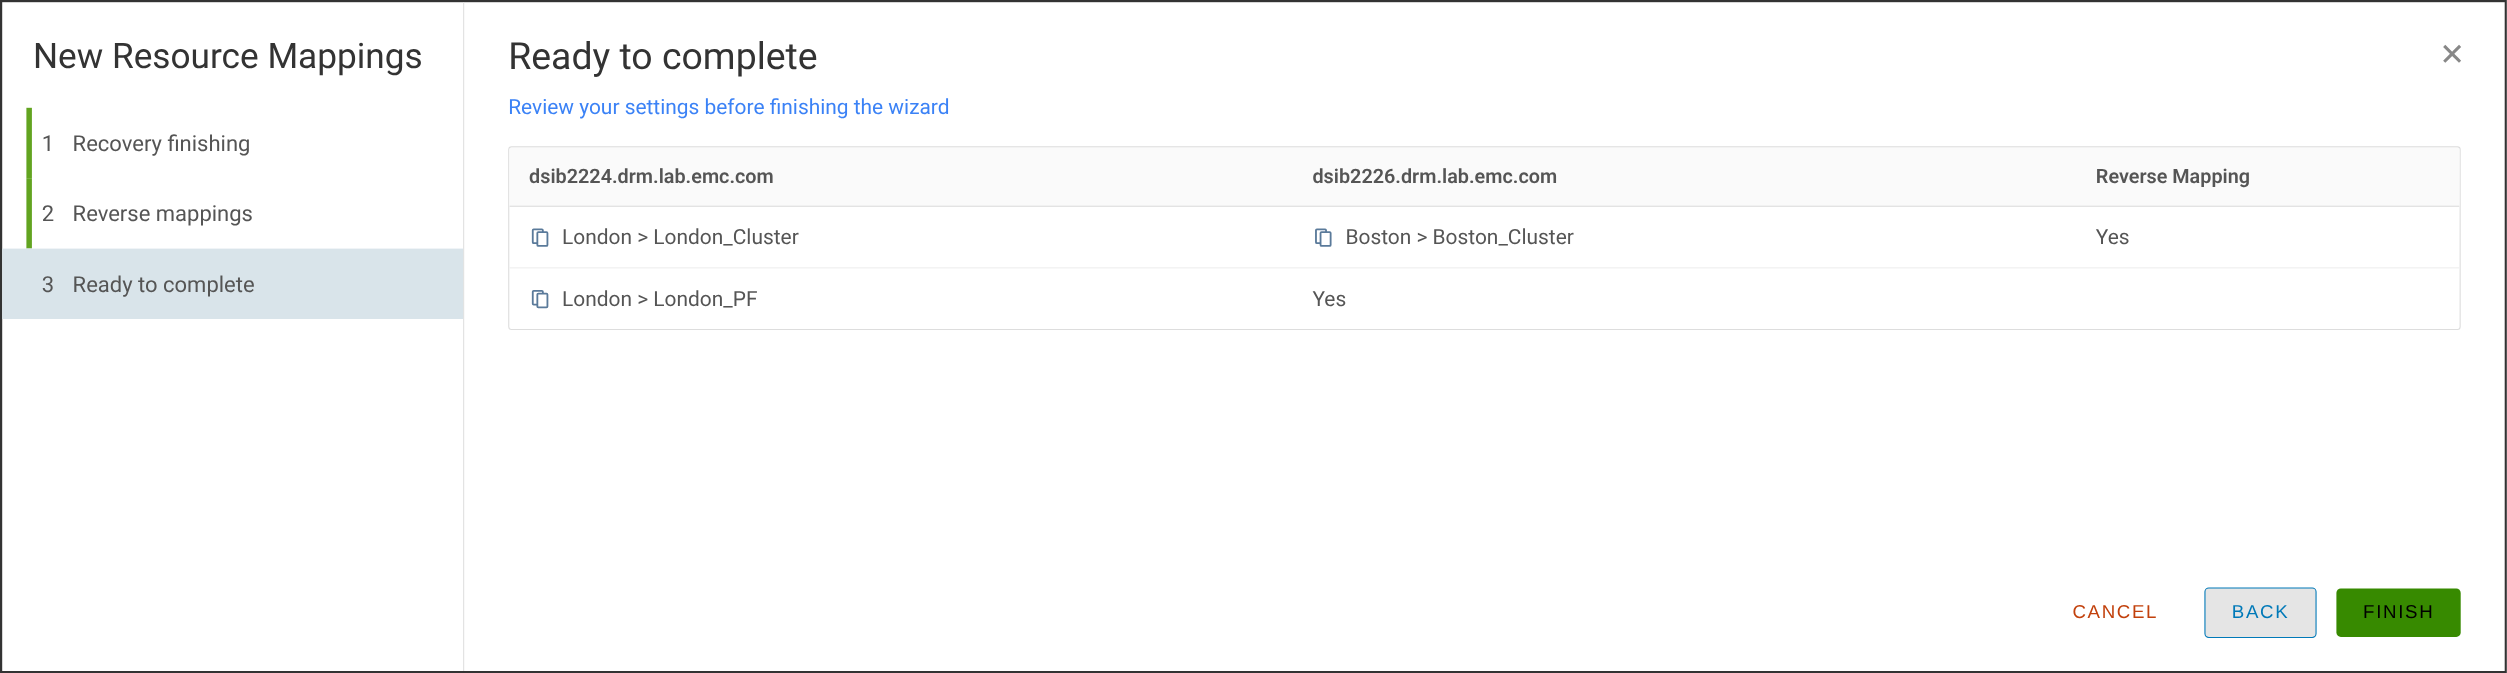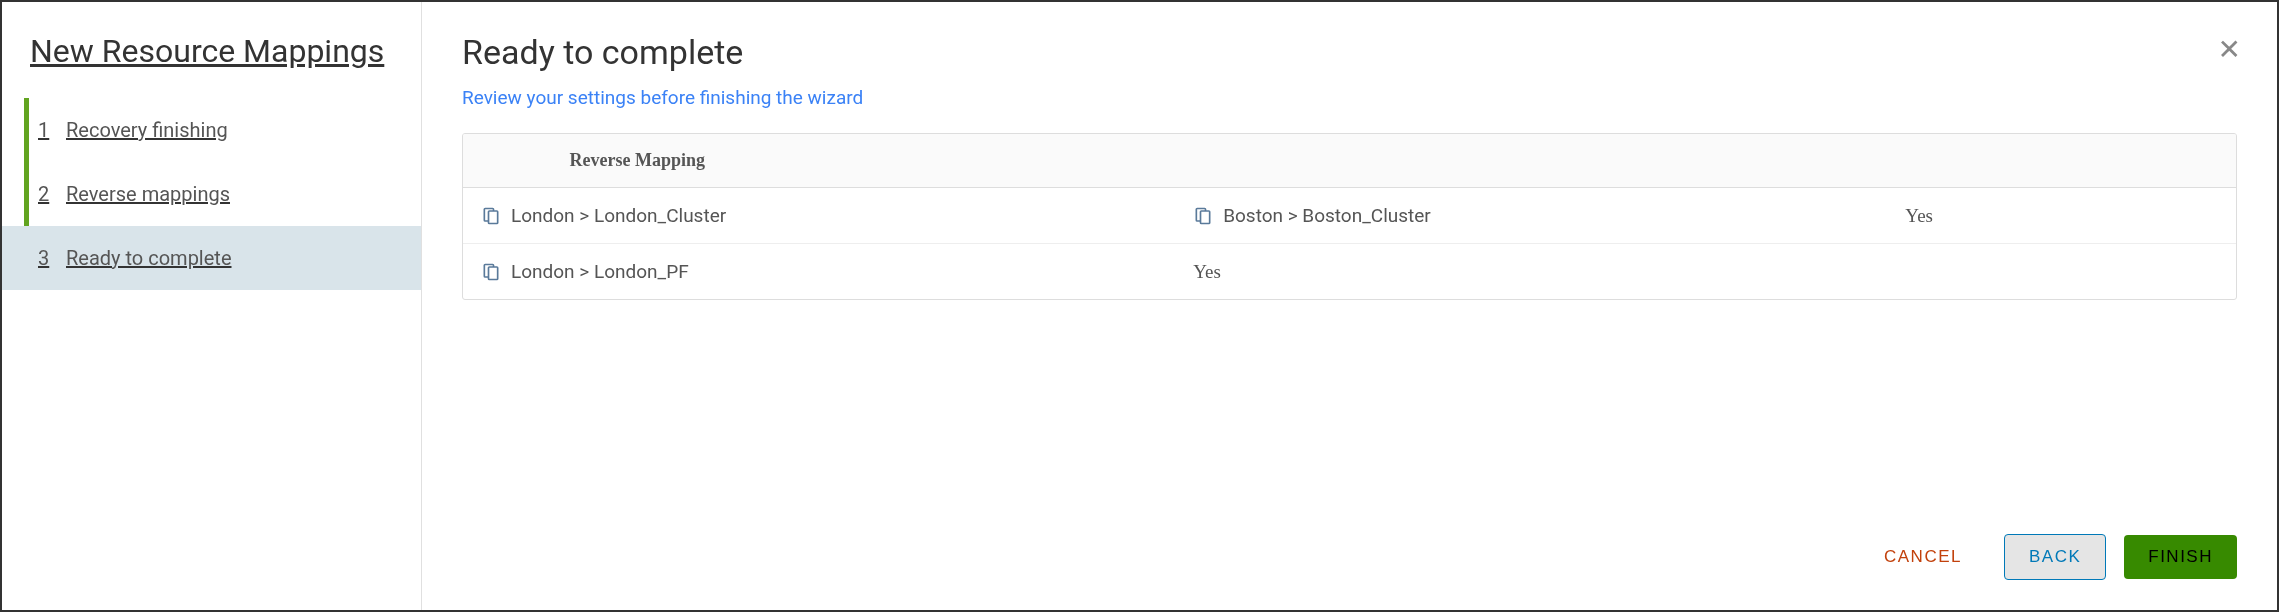--- a/index.html
+++ b/index.html
@@ -16,21 +16,20 @@
       display: flex;
       width: 100%;
       height: 612px;
       border: 2px solid #333;
     }
     .sidebar {
       width: 420px;
       border-right: 1px solid #e0e0e0;
       padding-top: 30px;
       flex-shrink: 0;
-      text-decoration: underline;
     }
     .sidebar-title {
       font-size: 32px;
       font-weight: 400;
       color: #333;
       padding: 0 28px 28px 28px;
     }
     .steps {
       list-style: none;
     }
@@ -115,22 +114,21 @@
       font-size: 18px;
     }
     .col-source {
       width: 41%;
     }
     .col-target {
       width: 41%;
     }
     .col-reverse {
       width: 18%;
-      text-align: center;
-      font-family: Liberation Serif, serif;
+      text-align: left;
     }
     .table-row {
       display: flex;
       padding: 16px 18px;
       border-bottom: 1px solid #eee;
       font-size: 19px;
       color: #555;
     }
     .table-row:last-child {
       border-bottom: none;
@@ -200,20 +198,22 @@
     </ul>
   </aside>
 
   <main class="main-panel">
     <span class="close-icon">✕</span>
     <h2 class="main-title">Ready to complete</h2>
     <p class="main-subtitle">Review your settings before finishing the wizard</p>
 
     <div class="mapping-table">
       <div class="table-header">
+        <div class="col-source">dsib2224.drm.lab.emc.com</div>
+        <div class="col-target">dsib2226.drm.lab.emc.com</div>
         <div class="col-reverse">Reverse Mapping</div>
       </div>
 
       <div class="table-row">
         <div class="cell col-target">
           <span class="resource-icon">
             <svg viewBox="0 0 24 24" fill="none" stroke="#5a7a9a" stroke-width="2">
               <rect x="4" y="3" width="11" height="15" rx="1" fill="#fff"></rect>
               <rect x="9" y="6" width="11" height="15" rx="1" fill="#fff"></rect>
             </svg>

